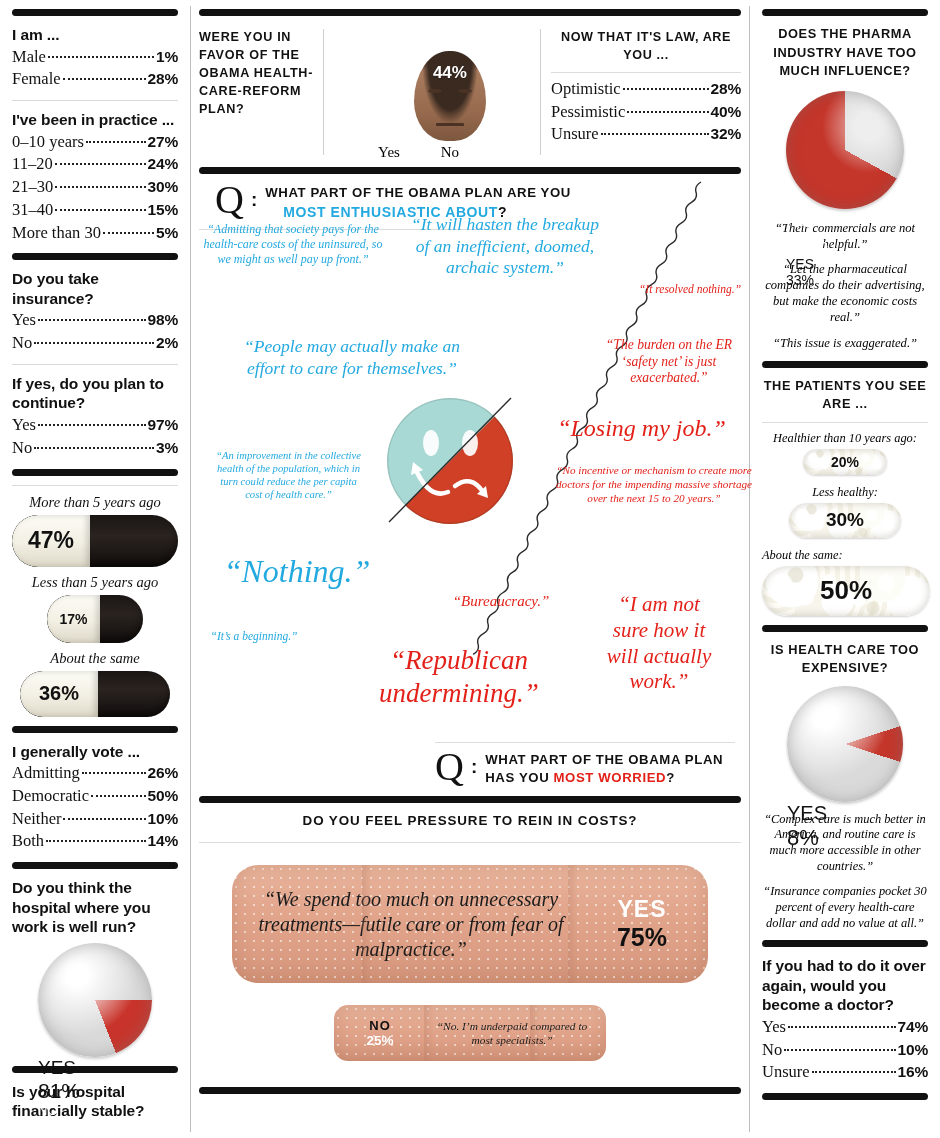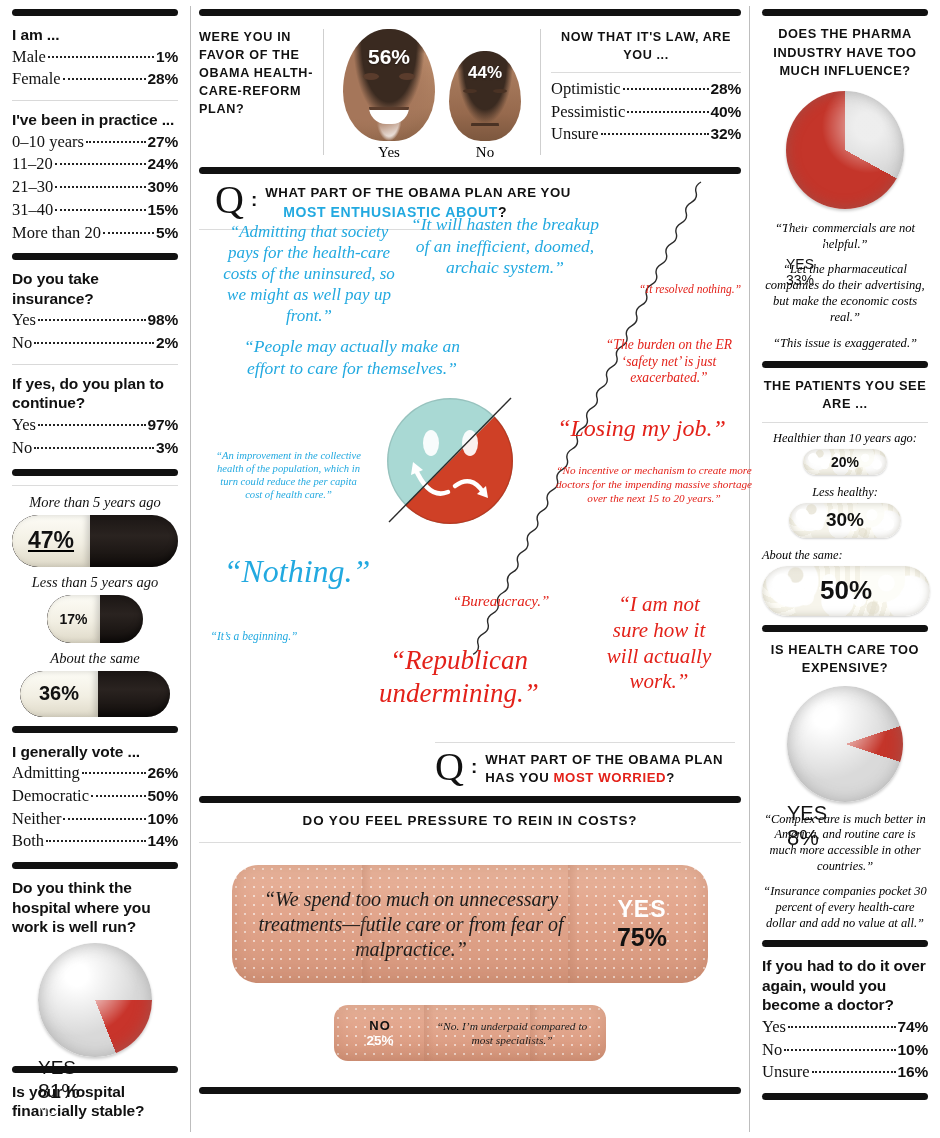--- a/index.html
+++ b/index.html
@@ -204,21 +204,21 @@
           <span class="lbl">21–30</span>
           <span class="dots"></span>
           <span class="val">30%</span>
         </div>
       <div class="row">
           <span class="lbl">31–40</span>
           <span class="dots"></span>
           <span class="val">15%</span>
         </div>
       <div class="row">
-          <span class="lbl">More than 20</span>
+          <span class="lbl">More than 30</span>
           <span class="dots"></span>
           <span class="val">5%</span>
         </div>
     </div>
 
     <div class="rule-thick"></div>
 
     <div>
       <div class="sub-h">Do you take insurance?</div>
       <div class="row">
@@ -248,21 +248,21 @@
           <span class="val">3%</span>
         </div>
     </div>
 
     <div class="rule-thick"></div>
 
     <div class="rule-dot"></div>
 
     <div>
       <div class="caps-label">More than 5 years ago</div>
-      <div class="capsule" style="width:166px;height:52px;text-decoration:underline;">
+      <div class="capsule" style="width:166px;height:52px;">
         <div class="white-half" style="width:47%;">
           <span class="pct" style="font-size:23px;">47%</span>
         </div>
       </div>
     </div>
 
     <div>
       <div class="caps-label">Less than 5 years ago</div>
       <div class="capsule" style="width:96px;height:48px;">
         <div class="white-half" style="width:55%;">
@@ -343,31 +343,20 @@
 
     <div class="rule-thick" style="margin-left:8px;margin-right:8px;"></div>
 
     <div style="display:flex; align-items:flex-start; padding:4px 8px 0 8px; height:140px;">
       <div style="width:120px;">
         <div class="qhead" style="font-size:12.6px;letter-spacing:.7px;">WERE YOU IN FAVOR OF THE OBAMA HEALTH-CARE-REFORM PLAN?</div>
       </div>
       <div style="width:1px;background:#cfcfcf;height:126px;margin:0 10px 0 4px;"></div>
       <div style="flex:1; display:flex; justify-content:center; gap:14px; align-items:flex-end;">
         <div>
-          <div class="face" style="width:92px;height:112px;
-               background:
-                 radial-gradient(ellipse at 50% 14%, #3a2a20 0 42%, rgba(0,0,0,0) 55%),
-                 radial-gradient(ellipse at 30% 52%, #a5765a 0 40%, rgba(0,0,0,0) 70%),
-                 radial-gradient(ellipse at 50% 78%, #ffffff 0 16%, rgba(0,0,0,0) 20%),
-                 linear-gradient(180deg,#6b4a36 0 12%, #b98a6a 22%, #a87a5c 70%, #8d6448 100%);">
-            <div style="position:absolute;left:20px;top:44px;width:16px;height:7px;border-radius:50%;background:#5a3c2c;"></div>
-            <div style="position:absolute;left:56px;top:44px;width:16px;height:7px;border-radius:50%;background:#5a3c2c;"></div>
-            <div style="position:absolute;left:26px;top:78px;width:40px;height:17px;border-radius:0 0 22px 22px;background:#fff;border-top:3px solid #5a3c2c;"></div>
-            <div class="pctlab" style="top:16px;font-size:21px;">56%</div>
-          </div>
           <div class="face-cap">Yes</div>
         </div>
         <div>
           <div class="face" style="width:72px;height:90px;margin-top:22px;
                background:
                  radial-gradient(ellipse at 50% 14%, #3a2a20 0 42%, rgba(0,0,0,0) 55%),
                  linear-gradient(180deg,#5e4030 0 12%, #a97c5e 22%, #96694d 70%, #7c573e 100%);">
             <div style="position:absolute;left:14px;top:38px;width:14px;height:4px;border-radius:50%;background:#4a3224;"></div>
             <div style="position:absolute;left:44px;top:38px;width:14px;height:4px;border-radius:50%;background:#4a3224;"></div>
             <div style="position:absolute;left:22px;top:64px;width:28px;height:11px;border-radius:22px 22px 0 0;border-bottom:3px solid #4a3224;"></div>
@@ -418,21 +407,21 @@
                  q-6,5 -3,11 q3,6 -3,11 q-6,5 -3,11 q3,6 -3,11 q-6,5 -3,11 q3,6 -3,11
                  q-6,5 -3,11 q3,6 -3,11 q-6,5 -3,11 q3,6 -3,11 q-6,5 -3,11 q3,6 -3,11
                  q-6,5 -3,11 q3,6 -3,11 q-6,5 -3,11 q3,6 -3,11 q-6,5 -3,11 q3,6 -3,11
                  q-6,5 -3,11 q3,6 -3,11 q-6,5 -3,11 q3,6 -3,11 q-6,5 -3,11 q3,6 -3,11
                  q-6,5 -3,11 q3,6 -3,11 q-6,5 -3,11 q3,6 -3,11 q-6,5 -3,11 q3,6 -3,11
                  q-6,5 -3,11 q3,6 -3,11 q-6,5 -3,11 q3,6 -3,11 q-6,5 -3,11 q3,6 -3,11
                  q-6,5 -3,11 q3,6 -3,11 q-6,5 -3,11 q3,6 -3,11 q-6,5 -3,11 q3,6 -3,11
                  q-6,5 -3,11 q3,6 -3,11 q-6,5 -3,11 q3,6 -3,11" fill="none" stroke="#2b2b2b" stroke-width="1.4" transform="rotate(10.5 502 8)"></path>
       </svg>
 
-      <div class="quote q-blue" style="left:20px; top:48px; width:180px; font-size:17px;">“Admitting that society pays for the health-care costs of the uninsured, so we might as well pay up front.”</div>
+      <div class="quote q-blue" style="left:4px; top:48px; width:180px; font-size:12px;">“Admitting that society pays for the health-care costs of the uninsured, so we might as well pay up front.”</div>
       <div class="quote q-blue" style="left:206px; top:40px; width:200px; font-size:17.5px;">“It will hasten the breakup of an inefficient, doomed, archaic system.”</div>
       <div class="quote q-blue" style="left:28px; top:162px; width:250px; font-size:17.5px;">“People may actually make an effort to care for themselves.”</div>
       <div class="quote q-blue" style="left:12px; top:275px; width:155px; font-size:10.6px;">“An improvement in the collective health of the population, which in turn could reduce the per capita cost of health care.”</div>
       <div class="quote q-blue" style="left:8px; top:378px; width:180px; font-size:32px;">“Nothing.”</div>
       <div class="quote q-blue" style="left:10px; top:455px; width:90px; font-size:11.5px;">“It’s a beginning.”</div>
 
       <div class="quote q-red" style="left:436px; top:108px; width:110px; font-size:11.5px;">“It resolved nothing.”</div>
       <div class="quote q-red" style="left:390px; top:163px; width:160px; font-size:13.6px;">“The burden on the ER ‘safety net’ is just exacerbated.”</div>
       <div class="quote q-red" style="left:330px; top:240px; width:225px; font-size:24px;">“Losing my job.”</div>
       <div class="quote q-red" style="left:355px; top:290px; width:200px; font-size:11.2px;">“No incentive or mechanism to create more doctors for the impending massive shortage over the next 15 to 20 years.”</div>

